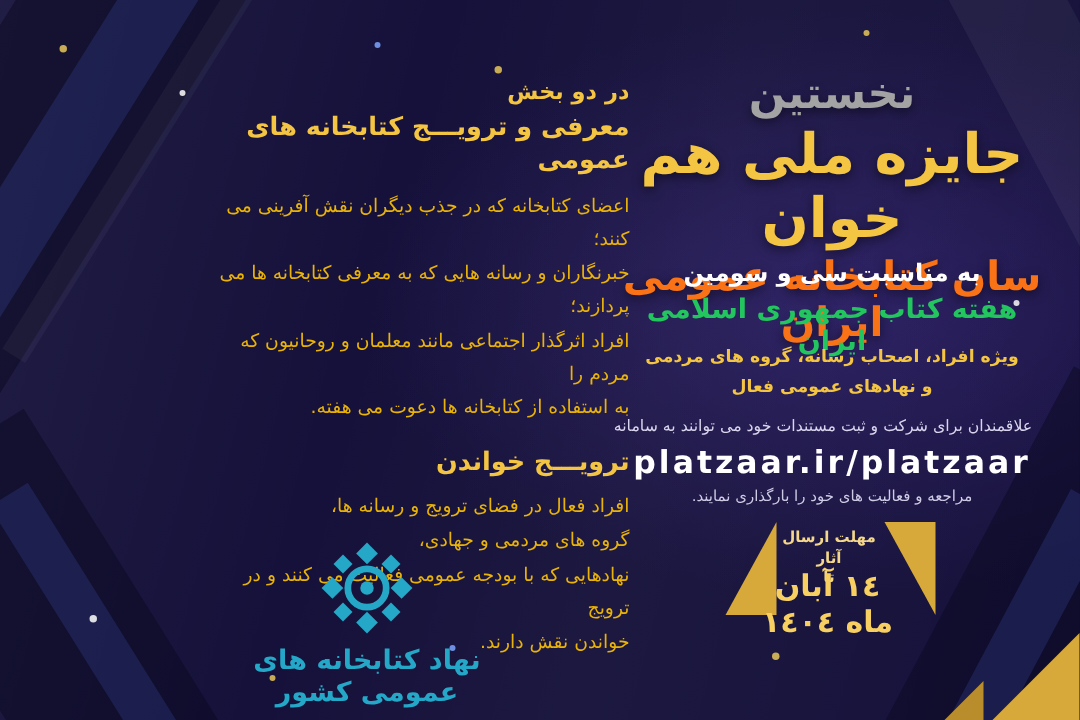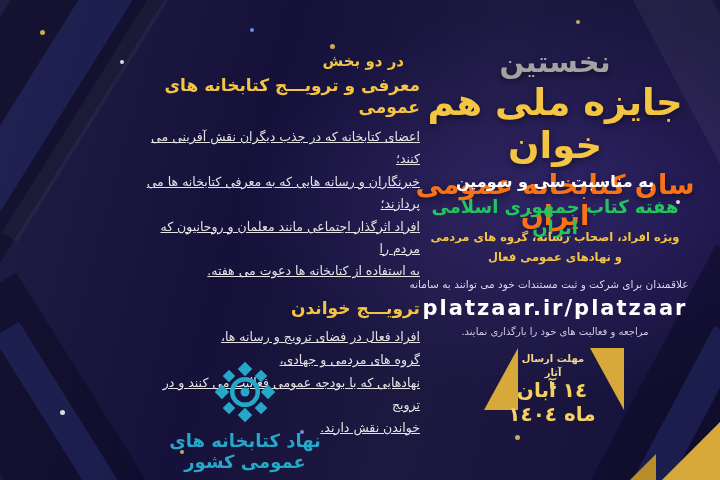--- a/index.html
+++ b/index.html
@@ -130,28 +130,28 @@
 
   
   .left-col {
     position: absolute;
     top: 52px; right: 300px;
     width: 280px;
     color: #ffffff;
     text-align: right;
   }
   .h-dodo {
-    font-size: 15px; font-weight: 700; color: #f4c542; margin: 0 16px 4px 0;
+    font-size: 15px; font-weight: 700; color: #f4c542; margin: 0 0 4px 0;
   }
   .h-moarefi {
     font-size: 17px; font-weight: 700; color: #f4c542; margin: 0 0 8px 0;
     line-height: 1.3;
   }
   .body-list {
-    font-size: 12.5px; line-height: 1.75; color: #e5e5e5; margin: 0; text-decoration: underline;
+    font-size: 12.5px; line-height: 1.75; color: #eab308; margin: 0;
   }
   .body-list .li { margin-bottom: 1px; }
   .h-tarvij {
     font-size: 17px; font-weight: 700; color: #f4c542; margin: 16px 0 8px 0;
   }
 
   
   .logo-wrap {
     position: absolute;
     right: 380px; top: 360px;

